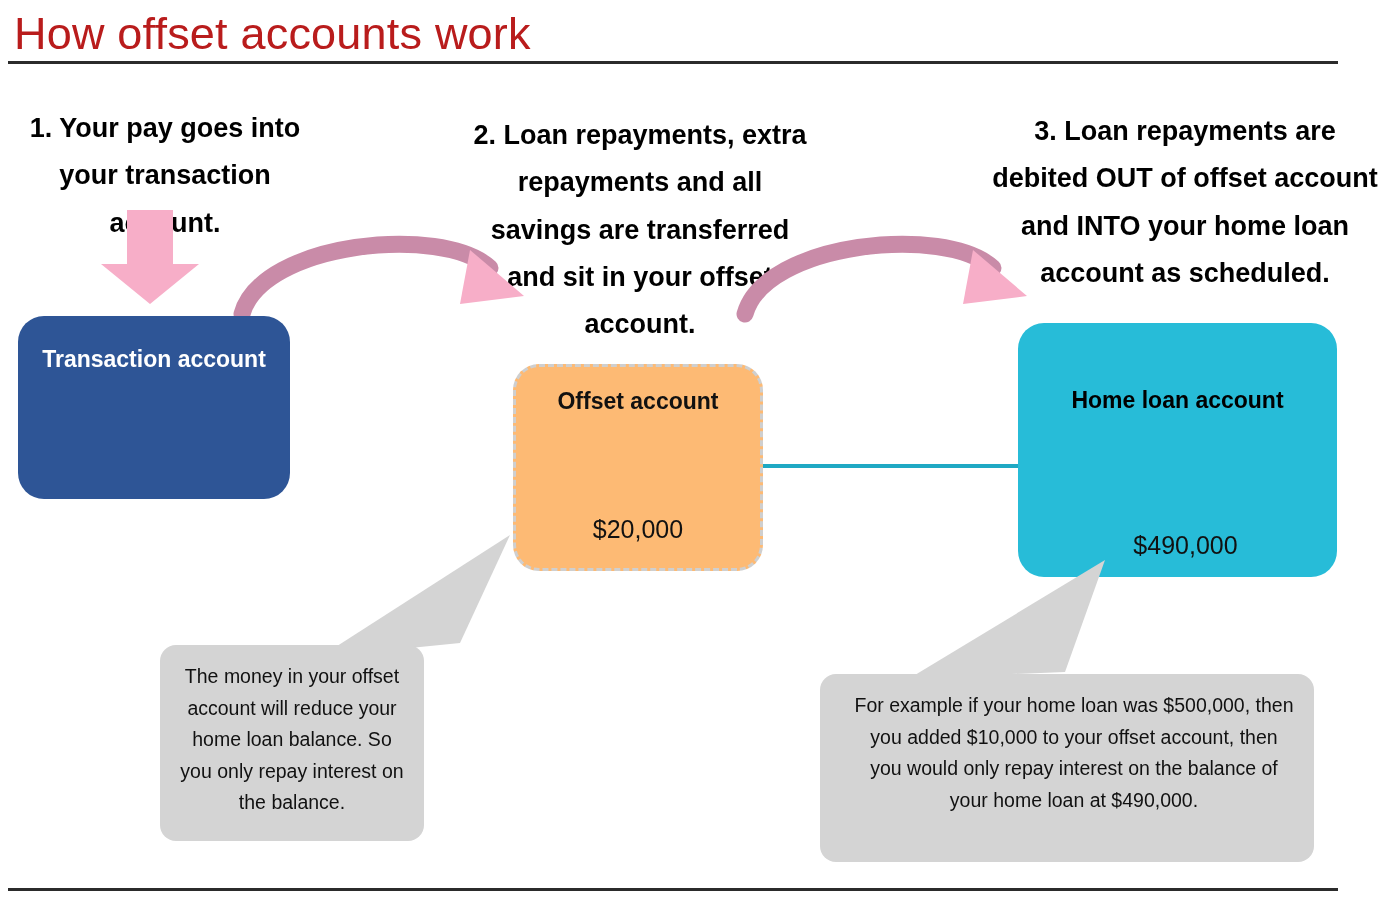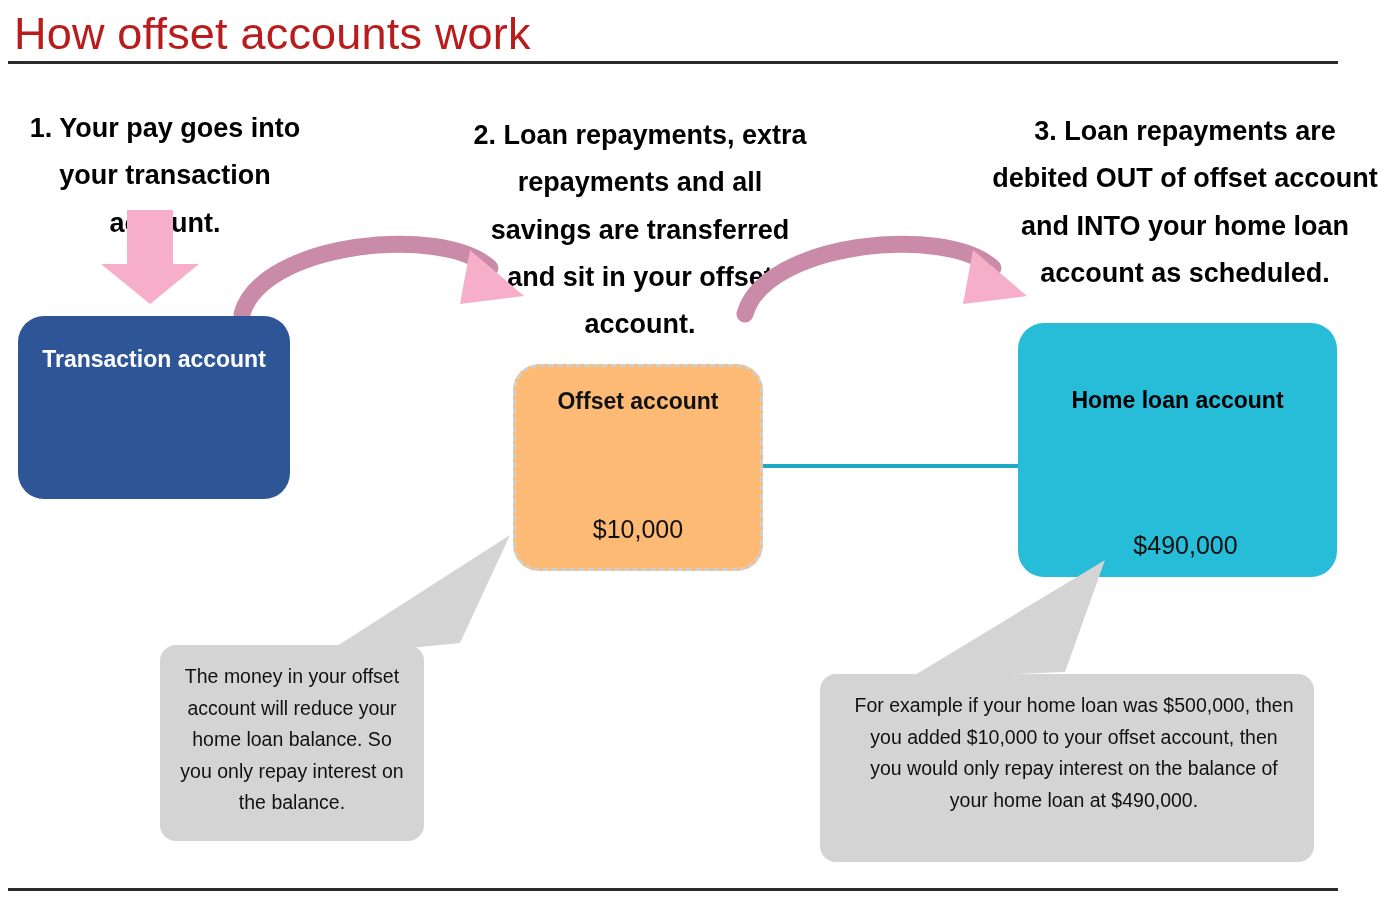--- a/index.html
+++ b/index.html
@@ -181,21 +181,21 @@
 </svg>
 
 <div class="box" id="transaction-account">
   <div class="box-title">Transaction account</div>
 </div>
 
 <div id="connector-line"></div>
 
 <div class="box" id="offset-account">
   <div class="box-title">Offset account</div>
-  <div class="box-amount">$10,000</div>
+  <div class="box-amount">$20,000</div>
 </div>
 
 <div class="box" id="home-loan-account">
   <div class="box-title">Home loan account</div>
   <div class="box-amount">$490,000</div>
 </div>
 
 <svg class="callout-tail" id="tail-offset" width="200" height="130" viewBox="0 0 200 130">
   <path d="M200 0 L10 122 L150 108 Z" fill="#d4d4d4"></path>
 </svg>

